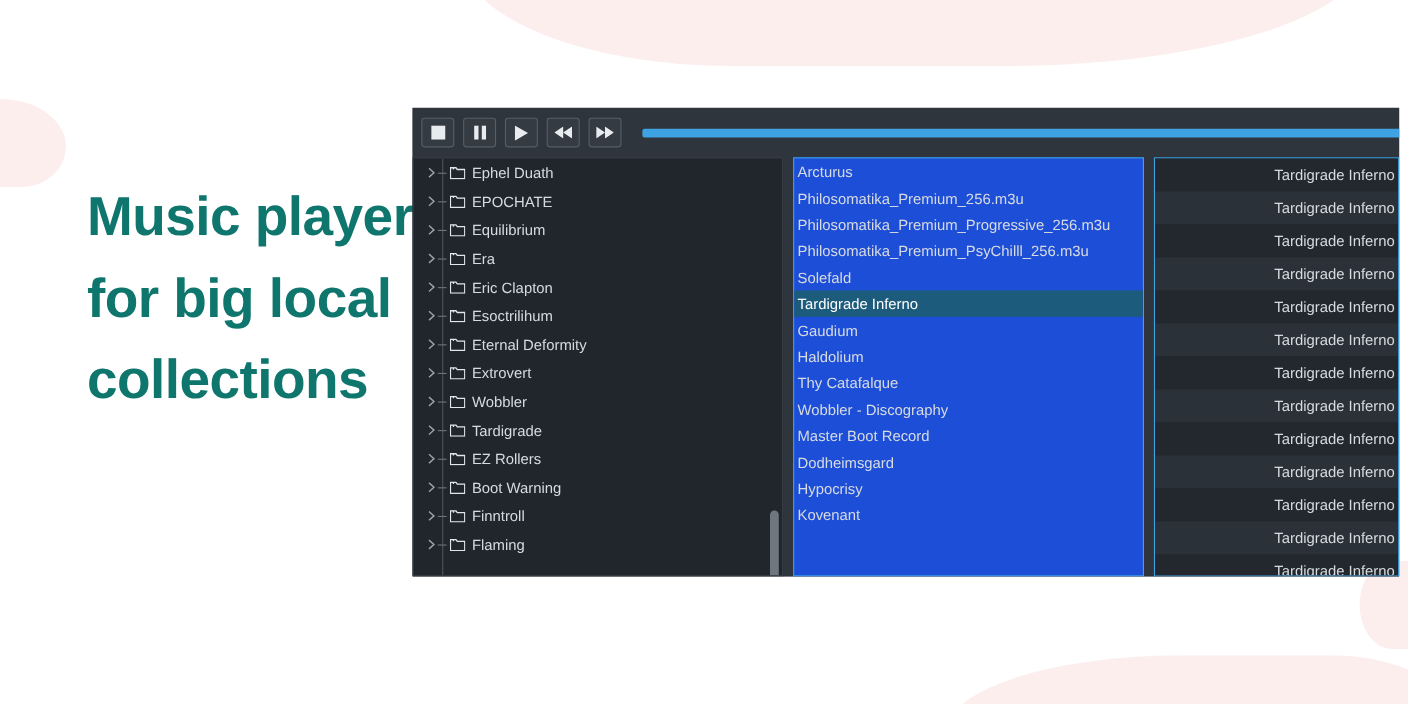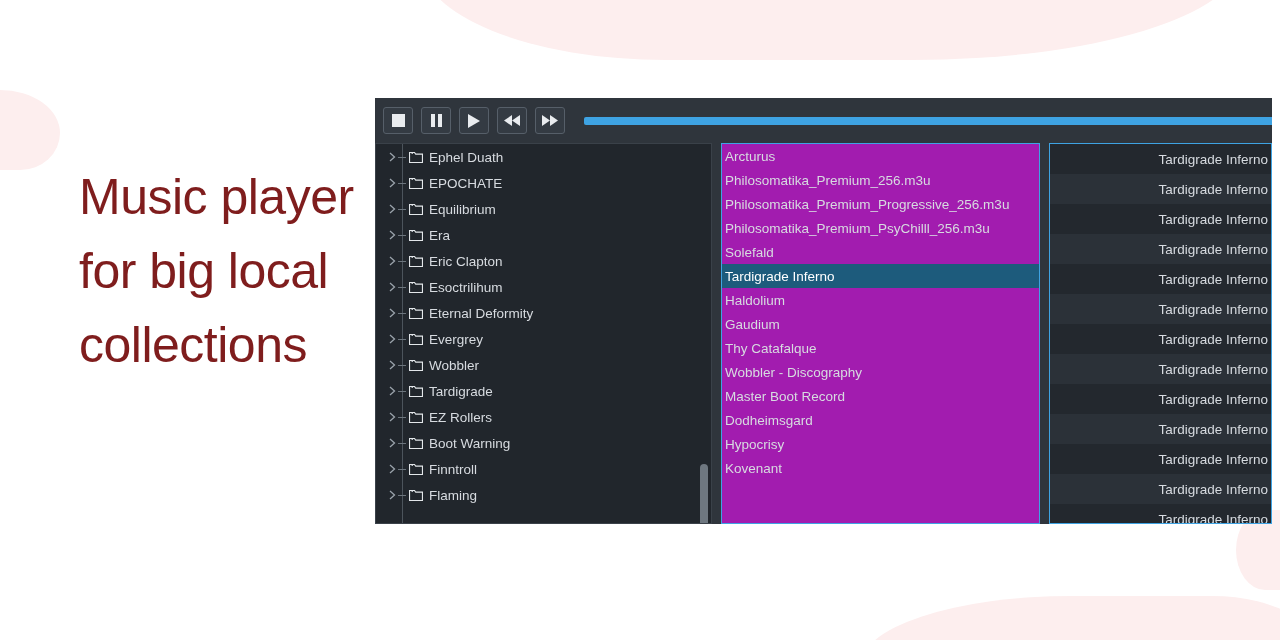--- a/index.html
+++ b/index.html
@@ -26,22 +26,22 @@
     border-radius: 45% 25% 0 0 / 100% 100% 0 0;
   }
   #blob-right-edge {
     left: 1236px; top: 510px; width: 70px; height: 80px;
     border-radius: 50% 0 0 50% / 60% 0 0 60%;
   }
 
   
   #headline {
     position: absolute; left: 79px; top: 160px; width: 300px;
-    font-size: 50px; line-height: 1.48; font-weight: 400;
-    color: #7f1d1d; letter-spacing: -0.5px;
+    font-size: 50px; line-height: 1.48; font-weight: 700;
+    color: #0f766e; letter-spacing: -0.5px;
   }
 
   
   #app-window {
     position: absolute; left: 375px; top: 98px;
     width: 897px; height: 426px;
     background: #2f353c;
     overflow: hidden;
   }
 
@@ -114,21 +114,21 @@
     position: absolute; left: 3px; width: 8px; top: 319px; height: 70px;
     background: #6e7780; border-radius: 4px;
   }
 
   
   .pane-gap { width: 9px; flex: 0 0 9px; background: #2f353c; }
 
   
   #list-pane {
     position: relative; width: 319px; flex: 0 0 319px;
-    background: #a21caf;
+    background: #1d4ed8;
     border: 1px solid #3ea3e3;
     overflow: hidden;
   }
   .list-row {
     height: 24px; display: flex; align-items: center;
     padding-left: 3px;
     color: #d7dbe0; font-size: 13.5px; white-space: nowrap;
   }
   .list-row.selected { background: #1d5b7c; color: #ffffff; }
 
@@ -321,21 +321,21 @@
                   <polyline points="1,1 5.5,5 1,9" fill="none" stroke="#9aa3ab" stroke-width="1.3"></polyline>
                 </svg>
               </span>
               <span class="tree-dash"></span>
               <span class="tree-folder">
                 <svg width="14" height="12" viewBox="0 0 14 12">
                   <path d="M0.5 1.5 h5 l1.2 1.6 h6.8 v8.4 h-13 z" fill="none" stroke="#e3e7ea" stroke-width="1.2"></path>
                   <path d="M3.2 1.5 v1.6" fill="none" stroke="#e3e7ea" stroke-width="1.2"></path>
                 </svg>
               </span>
-              <span class="tree-label">Evergrey</span>
+              <span class="tree-label">Extrovert</span>
             </div>
             <div class="tree-row">
               <span class="tree-chev">
                 <svg width="7" height="10" viewBox="0 0 7 10">
                   <polyline points="1,1 5.5,5 1,9" fill="none" stroke="#9aa3ab" stroke-width="1.3"></polyline>
                 </svg>
               </span>
               <span class="tree-dash"></span>
               <span class="tree-folder">
                 <svg width="14" height="12" viewBox="0 0 14 12">
@@ -442,24 +442,24 @@
             <div class="list-row">
               <span>Philosomatika_Premium_PsyChilll_256.m3u</span>
             </div>
             <div class="list-row">
               <span>Solefald</span>
             </div>
             <div class="list-row selected">
               <span>Tardigrade Inferno</span>
             </div>
             <div class="list-row">
+              <span>Gaudium</span>
+            </div>
+            <div class="list-row">
               <span>Haldolium</span>
-            </div>
-            <div class="list-row">
-              <span>Gaudium</span>
             </div>
             <div class="list-row">
               <span>Thy Catafalque</span>
             </div>
             <div class="list-row">
               <span>Wobbler - Discography</span>
             </div>
             <div class="list-row">
               <span>Master Boot Record</span>
             </div>

